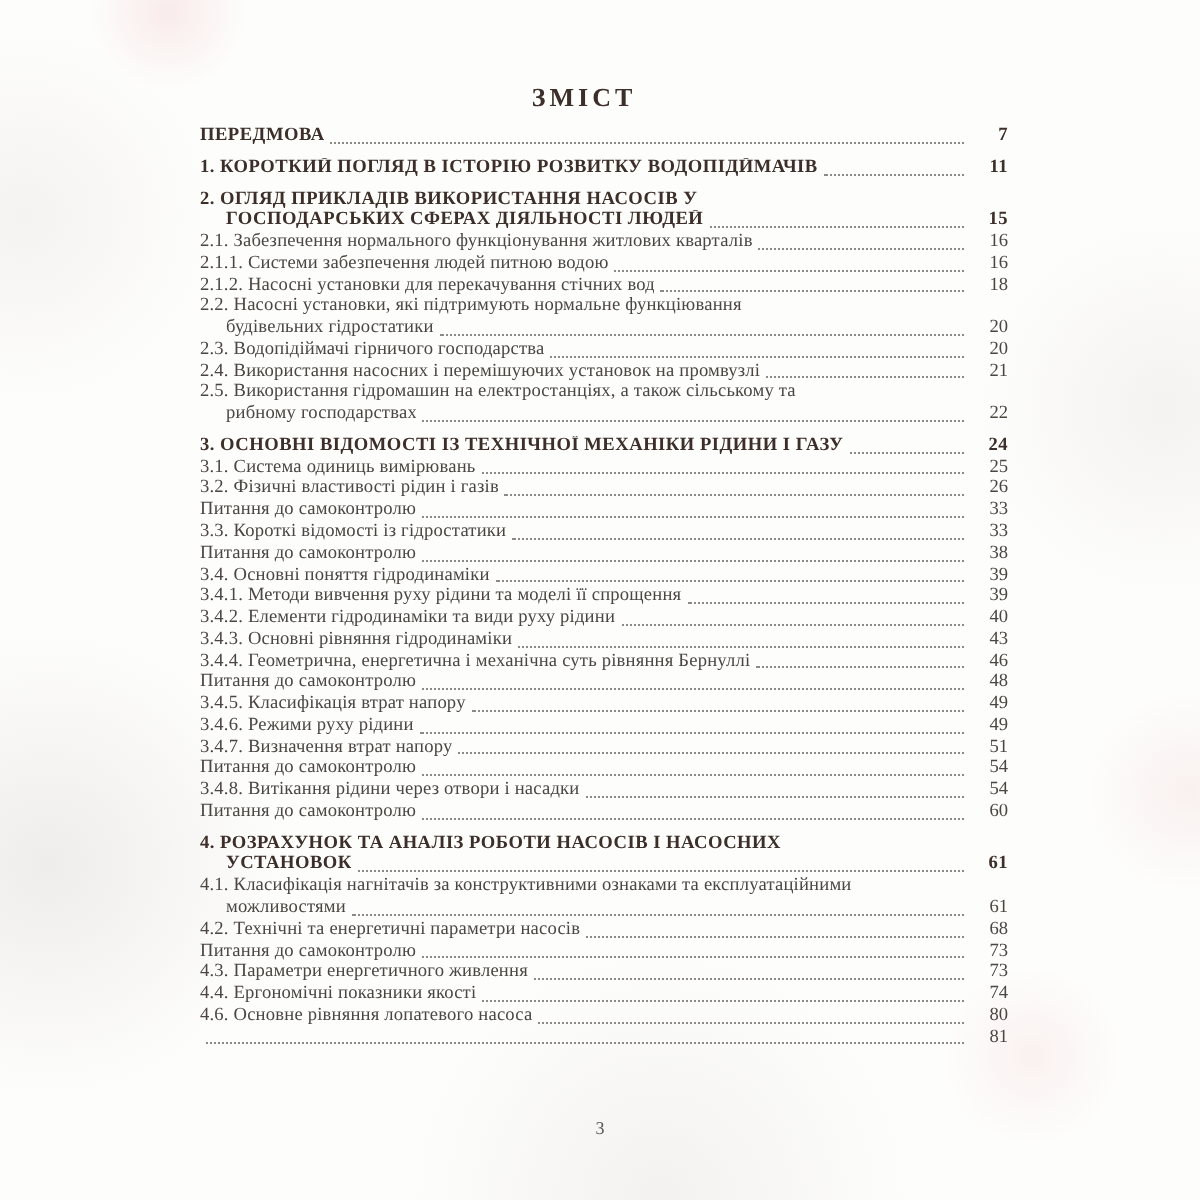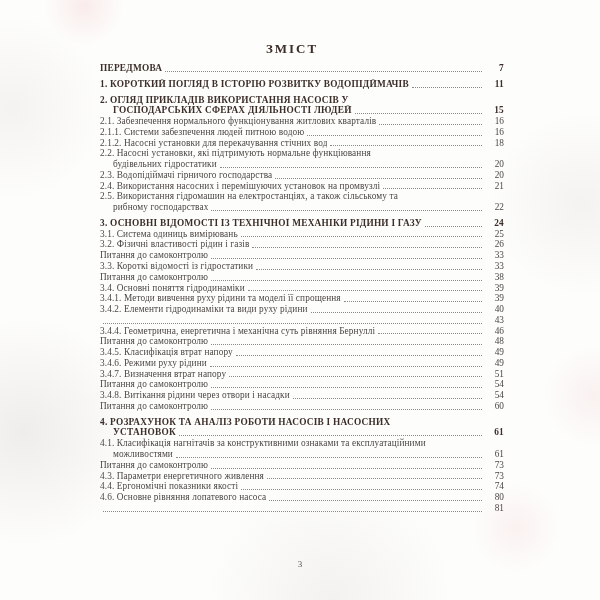--- a/index.html
+++ b/index.html
@@ -189,20 +189,21 @@
         <span class="lbl">3.4.1. Методи вивчення руху рідини та моделі її спрощення</span>
         <span class="leader"></span>
         <span class="pg">39</span>
       </div>
       <div class="row">
         <span class="lbl">3.4.2. Елементи гідродинаміки та види руху рідини</span>
         <span class="leader"></span>
         <span class="pg">40</span>
       </div>
       <div class="row">
+        <span class="lbl">3.4.3. Основні рівняння гідродинаміки</span>
         <span class="leader"></span>
         <span class="pg">43</span>
       </div>
       <div class="row">
         <span class="lbl">3.4.4. Геометрична, енергетична і механічна суть рівняння Бернуллі</span>
         <span class="leader"></span>
         <span class="pg">46</span>
       </div>
       <div class="row">
         <span class="lbl">Питання до самоконтролю</span>
@@ -247,20 +248,25 @@
         <span class="leader"></span>
         <span class="pg">61</span>
       </div>
       <div class="row">
         <span class="lbl">4.1. Класифікація нагнітачів за конструктивними ознаками та експлуатаційними</span>
       </div>
       <div class="row indent">
         <span class="lbl">можливостями</span>
         <span class="leader"></span>
         <span class="pg">61</span>
+      </div>
+      <div class="row">
+        <span class="lbl">4.2. Технічні та енергетичні параметри насосів</span>
+        <span class="leader"></span>
+        <span class="pg">68</span>
       </div>
       <div class="row">
         <span class="lbl">Питання до самоконтролю</span>
         <span class="leader"></span>
         <span class="pg">73</span>
       </div>
       <div class="row">
         <span class="lbl">4.3. Параметри енергетичного живлення</span>
         <span class="leader"></span>
         <span class="pg">73</span>

